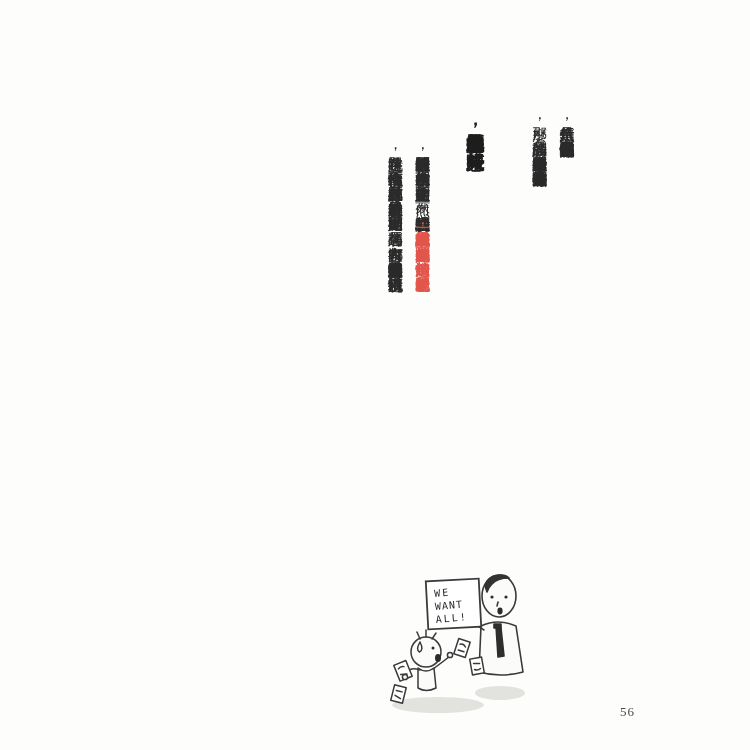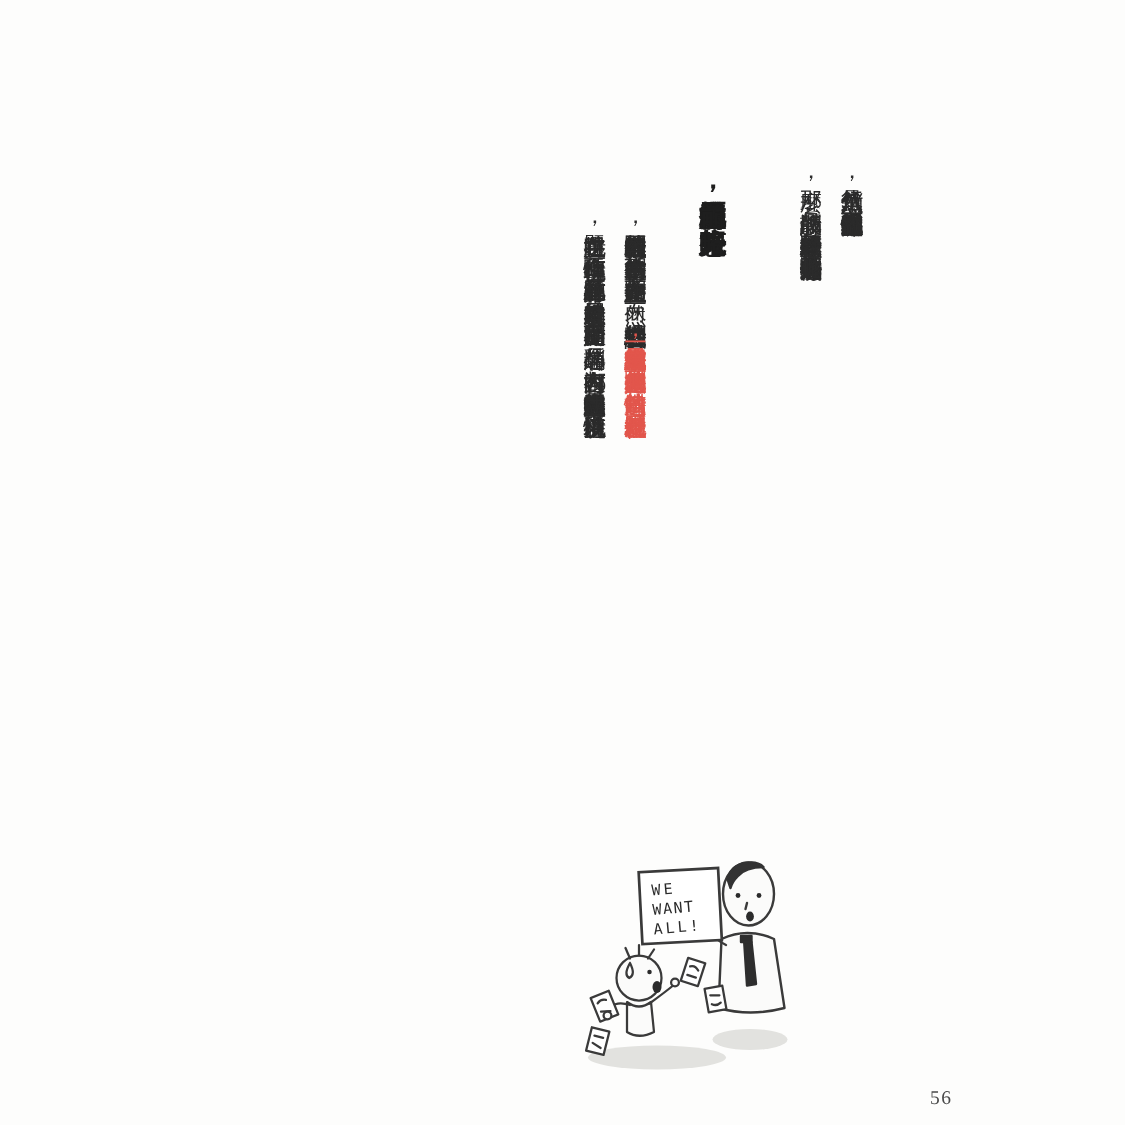--- a/index.html
+++ b/index.html
@@ -23,21 +23,20 @@
   .vtext p.indent{text-indent:30px;}
   h2.heading{
     font-size:18px;font-weight:bold;line-height:1.65;color:#1e1e1e;
     margin:5px 36px 0 24px;padding:0;
   }
   .red{color:#e2564c;}
   .pagenum{
     position:absolute;left:620px;top:704px;
     font-size:13px;color:#4a4a4a;letter-spacing:1px;
     font-family:"Liberation Serif",serif;
-    margin-top:20px;
   }
   .illu{position:absolute;left:380px;top:544px;}
 </style>
 </head>
 <body>
 
 <div class="page">
 
   <div class="vtext">
     <p>然是行銷八爪魚，但也不見得每個人都可以快速應對平台的使用模式和潮流。</p>

